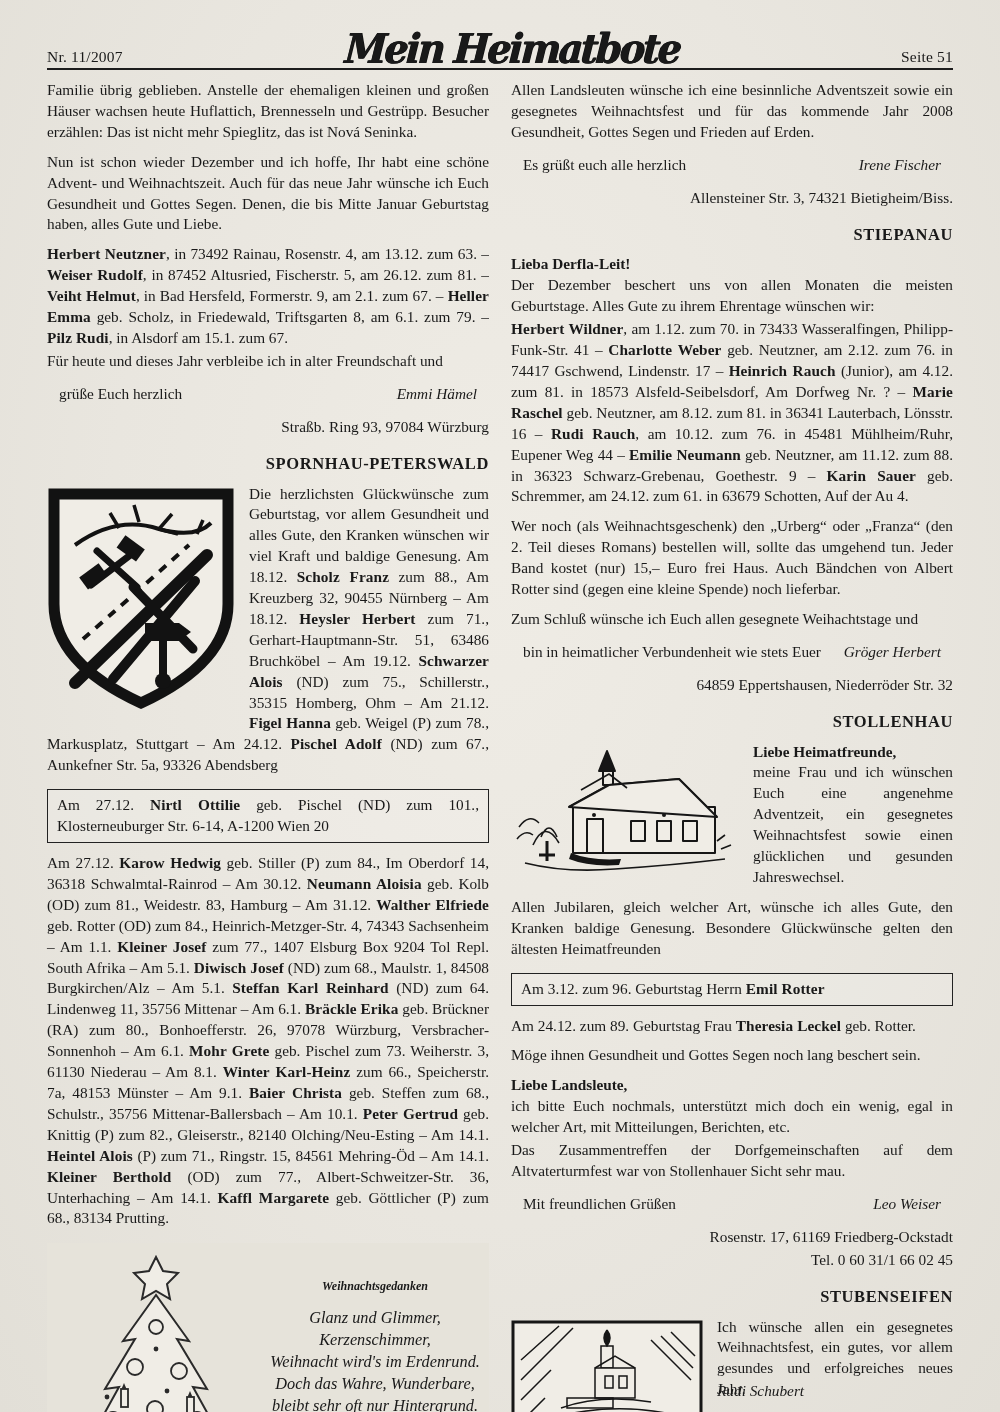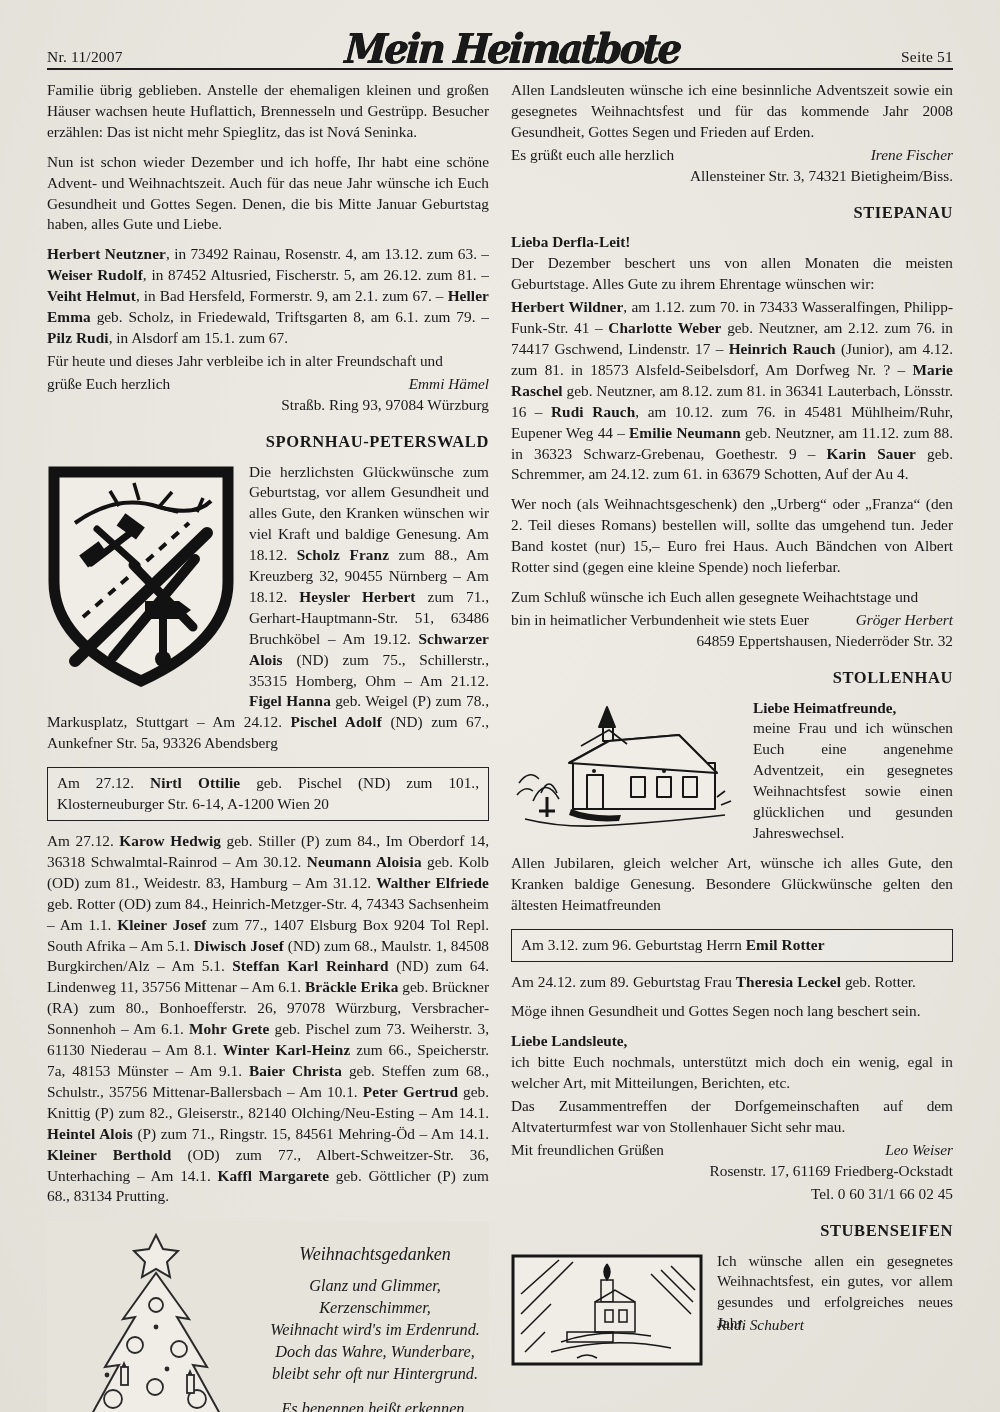--- a/index.html
+++ b/index.html
@@ -21,31 +21,31 @@
     white-space:nowrap;
   }
   
   .cols{display:flex;gap:22px;margin-top:10px;}
   .col{width:442px;font-size:15.3px;line-height:20.9px;text-align:justify;}
   .col p{margin:0 0 9px 0;}
   .tight{margin-bottom:2px !important;}
   b{letter-spacing:.1px;}
   .sec-title{font-weight:bold;font-size:16.5px;text-align:right;letter-spacing:.6px;margin:16px 0 9px 0;}
   .bold-line{font-weight:bold;}
-  .sigrow{display:flex;justify-content:space-between;align-items:baseline;margin:0;}
+  .sigrow{display:flex;justify-content:space-between;align-items:baseline;margin:12px;}
   .sigrow .sig{font-style:italic;}
   .right-it{text-align:right;margin:0 0 9px 0;}
   .boxed{border:1.4px solid #222;padding:5px 9px;margin:4px 0 10px 0;background:rgba(255,255,255,.12);}
   .float-img{float:left;margin:3px 14px 4px 0;}
   .clear{clear:both;}
   
   .poem-panel{display:flex;background:#e6e3da;margin-top:14px;padding:6px 4px 10px 0;}
   .poem-tree{flex:0 0 218px;}
   .poem-text{flex:1;text-align:center;font-style:italic;font-size:16.3px;line-height:22px;padding-top:16px;}
-  .poem-title{font-weight:normal;font-size:18px;margin-bottom:10px;}
+  .poem-title{font-weight:bold;font-size:12px;margin-bottom:10px;margin-top:10px;}
   .stanza{margin-bottom:13px;}
   .sig-pullup{ text-align:left;font-style:italic;margin-top:-20.9px;margin-bottom:18px;}
   svg{display:block;}
 </style>
 </head>
 <body>
 
 <div class="page">
 
   <div class="hdr">

